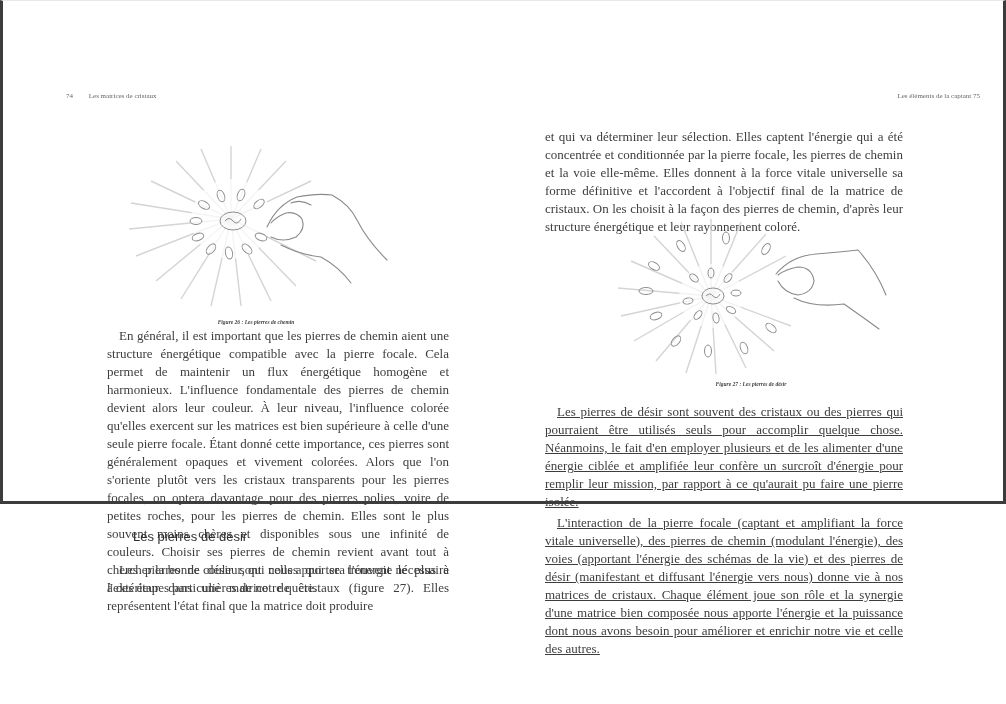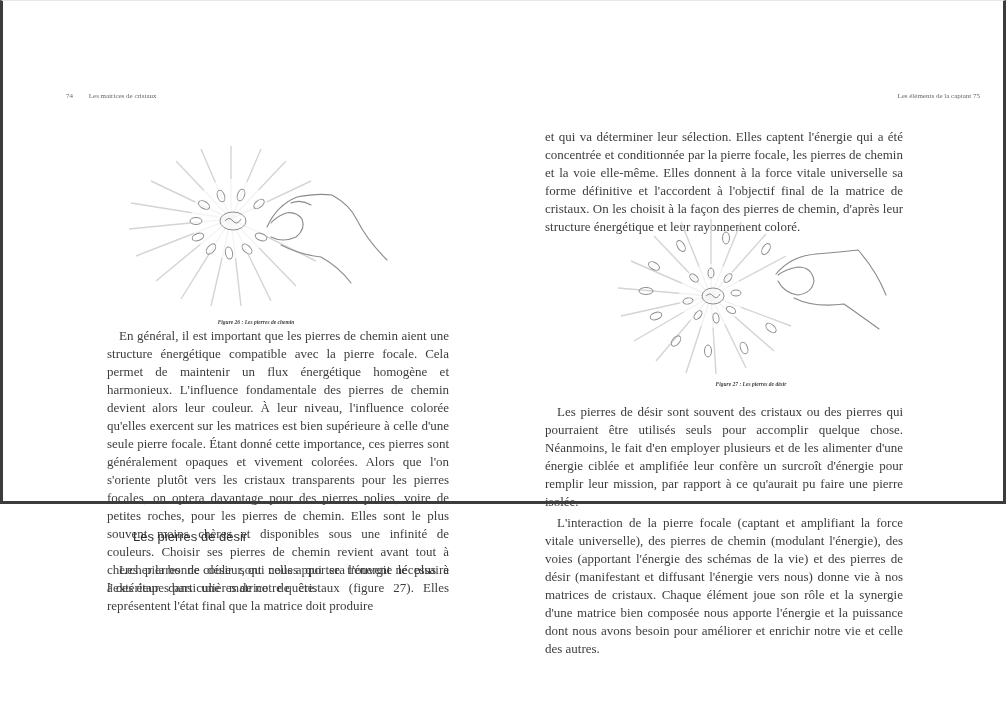--- a/index.html
+++ b/index.html
@@ -170,18 +170,18 @@
         </g>
         <g stroke="#8a8a8a" stroke-width="1.1" fill="none" stroke-linecap="round">
           <path d="M160 58 q15 -18 40 -20 q25 -2 42 -4 q18 20 28 45"></path>
           <path d="M162 65 q6 12 20 14 q14 -2 16 -14 q-2 -14 -16 -14 q-12 2 -20 8"></path>
           <path d="M178 82 q20 10 50 6 q20 14 35 25"></path>
         </g>
       </svg>
     </div>
     <div class="caption" style="left:185px; top:380px; width:120px;">Figure 27 : Les pierres de désir</div>
 
-    <div class="body-text" style="left:39px; top:402px; width:358px;">
+    <div class="body-text" style="left:39px; top:402px; width:358px;text-decoration:underline;">
       <p>Les pierres de désir sont souvent des cristaux ou des pierres qui pourraient être utilisés seuls pour accomplir quelque chose. Néanmoins, le fait d'en employer plusieurs et de les alimenter d'une énergie ciblée et amplifiée leur confère un surcroît d'énergie pour remplir leur mission, par rapport à ce qu'aurait pu faire une pierre isolée.</p>
       <p>L'interaction de la pierre focale (captant et amplifiant la force vitale universelle), des pierres de chemin (modulant l'énergie), des voies (apportant l'énergie des schémas de la vie) et des pierres de désir (manifestant et diffusant l'énergie vers nous) donne vie à nos matrices de cristaux. Chaque élément joue son rôle et la synergie d'une matrice bien composée nous apporte l'énergie et la puissance dont nous avons besoin pour améliorer et enrichir notre vie et celle des autres.</p>
     </div>
   </div>
 </div>
 
 </body></html>

